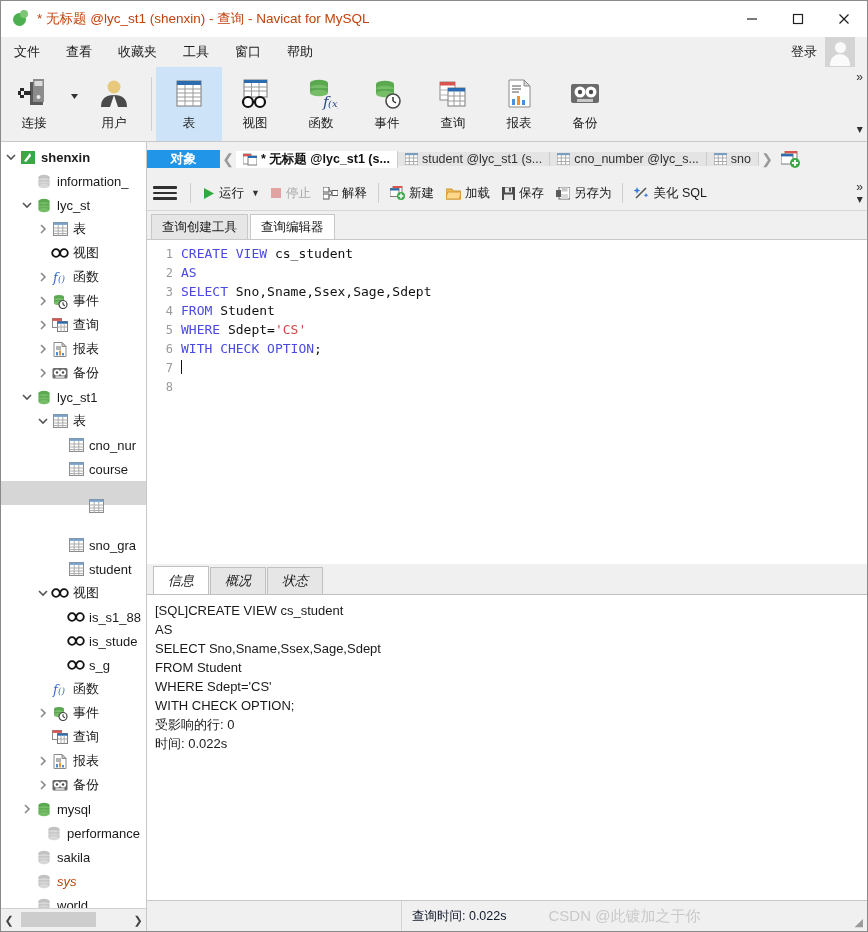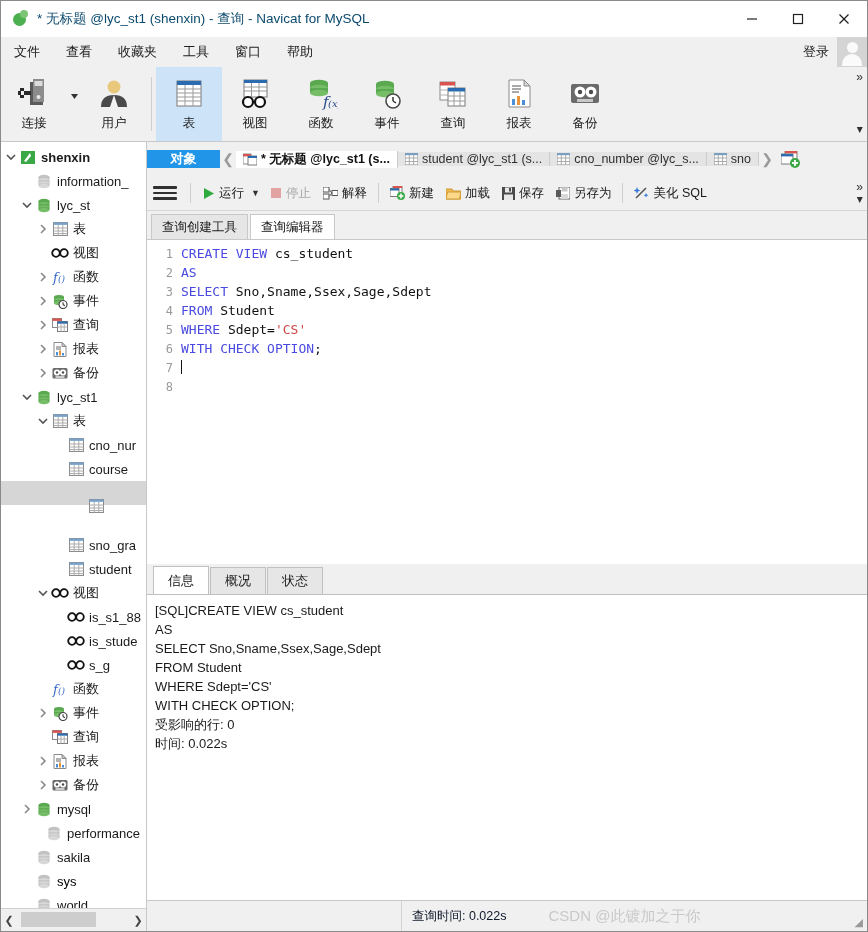--- a/index.html
+++ b/index.html
@@ -10,29 +10,29 @@
     -webkit-font-smoothing:antialiased;
   }
   .app{width:868px;height:932px;position:relative;display:flex;flex-direction:column;
        border:1px solid #8a8a8a;box-sizing:border-box;background:#f0f0f0;}
 
   
   .titlebar{height:36px;background:#fff;display:flex;align-items:center;flex:0 0 36px;}
   .tb-logo{width:18px;height:18px;margin-left:11px;margin-right:7px;position:relative;flex:0 0 18px;}
   .tb-logo .b1{position:absolute;width:13px;height:13px;border-radius:50%;background:#4caf50;left:1px;top:3px;}
   .tb-logo .b2{position:absolute;width:8px;height:8px;border-radius:50%;background:#7cc576;left:8px;top:0px;}
-  .tb-title{font-size:13.5px;color:#0c4a6e;white-space:nowrap;}
+  .tb-title{font-size:13.5px;color:#c2410c;white-space:nowrap;}
   .tb-spacer{flex:1;}
   .wbtn{width:46px;height:36px;display:flex;align-items:center;justify-content:center;}
   .wbtn svg{display:block;}
 
   
   .menubar{height:30px;background:#f0f0f0;display:flex;align-items:center;flex:0 0 30px;position:relative;}
   .menu-item{padding:0 13px;font-size:13px;color:#202020;line-height:30px;white-space:nowrap;}
-  .menu-right{position:absolute;right:0;top:0;height:30px;display:flex;align-items:center;}
+  .menu-right{position:absolute;right:12px;top:0;height:30px;display:flex;align-items:center;}
   .login-lbl{font-size:13px;color:#202020;margin-right:8px;}
   .avatar{width:30px;height:30px;background:#d4d4d4;position:relative;overflow:hidden;}
   .avatar .head{position:absolute;width:11px;height:11px;border-radius:50%;background:#fafafa;left:9.5px;top:5px;}
   .avatar .body{position:absolute;width:20px;height:12px;border-radius:10px 10px 0 0;background:#fafafa;left:5px;top:17px;}
 
   
   .ribbon{height:74px;background:#f0f0f0;display:flex;align-items:stretch;flex:0 0 74px;
           border-bottom:1px solid #c8c8c8;position:relative;}
   .rb-item{width:66px;display:flex;flex-direction:column;align-items:center;justify-content:flex-start;
            padding-top:7px;box-sizing:border-box;}
@@ -103,21 +103,21 @@
   .eline{display:flex;height:19px;align-items:center;font-family:"DejaVu Sans Mono","Liberation Mono",monospace;font-size:13px;}
   .eln{width:34px;flex:0 0 34px;text-align:right;padding-right:8px;box-sizing:border-box;color:#9a9a9a;font-size:12px;}
   .ecode{white-space:pre;}
   .kw{color:#4a4ae0;}
   .str{color:#d14545;}
   .pln{color:#111;}
   .caret{display:inline-block;width:1px;height:14px;background:#111;vertical-align:-2px;}
 
   
   .results{height:336px;flex:0 0 336px;display:flex;flex-direction:column;background:#f0f0f0;min-height:0;}
-  .rtabs{height:30px;flex:0 0 30px;display:flex;align-items:flex-end;padding-left:6px;box-sizing:border-box;}
+  .rtabs{height:30px;flex:0 0 30px;display:flex;align-items:flex-end;padding-left:6px;box-sizing:border-box;font-style:italic;}
   .rtab{height:26px;display:flex;align-items:center;padding:0 14px;font-size:13px;color:#1a1a1a;
         background:#e6e6e6;border:1px solid #c0c0c0;border-bottom:none;margin-right:1px;}
   .rtab.active{background:#fff;color:#111;height:27px;}
   .rlog{flex:1;background:#fff;border-top:1px solid #c0c0c0;padding:6px 8px;box-sizing:border-box;
         overflow:hidden;min-height:0;}
   .rlog div{line-height:19px;font-size:13px;color:#1a1a1a;white-space:pre;}
 
   
   .statusbar{height:30px;flex:0 0 30px;background:#f0f0f0;display:flex;align-items:center;
              border-top:1px solid #c8c8c8;position:relative;}
@@ -797,21 +797,21 @@
               <svg width="14" height="15" viewBox="0 0 14 15">
                 <ellipse cx="7" cy="3" rx="5.5" ry="2.2" fill="#c2c2c2"></ellipse>
                 <rect x="1.5" y="3" width="11" height="3.2" fill="#c2c2c2"></rect>
                 <ellipse cx="7" cy="6.2" rx="5.5" ry="2.2" fill="#d8d8d8"></ellipse>
                 <rect x="1.5" y="6.2" width="11" height="3.2" fill="#c2c2c2"></rect>
                 <ellipse cx="7" cy="9.4" rx="5.5" ry="2.2" fill="#d8d8d8"></ellipse>
                 <rect x="1.5" y="9.4" width="11" height="2.6" fill="#c2c2c2"></rect>
                 <ellipse cx="7" cy="12" rx="5.5" ry="2.2" fill="#d8d8d8"></ellipse>
               </svg>
             </span>
-            <span class="tlabel" style="color: #000000;">sys</span>
+            <span class="tlabel" style="color: #c2410c; font-style: italic;">sys</span>
           </div>
           <div class="trow" style="padding-left: 18px;">
             <span class="tw"></span>
             <span class="tico">
               <svg width="14" height="15" viewBox="0 0 14 15">
                 <ellipse cx="7" cy="3" rx="5.5" ry="2.2" fill="#c2c2c2"></ellipse>
                 <rect x="1.5" y="3" width="11" height="3.2" fill="#c2c2c2"></rect>
                 <ellipse cx="7" cy="6.2" rx="5.5" ry="2.2" fill="#d8d8d8"></ellipse>
                 <rect x="1.5" y="6.2" width="11" height="3.2" fill="#c2c2c2"></rect>
                 <ellipse cx="7" cy="9.4" rx="5.5" ry="2.2" fill="#d8d8d8"></ellipse>

